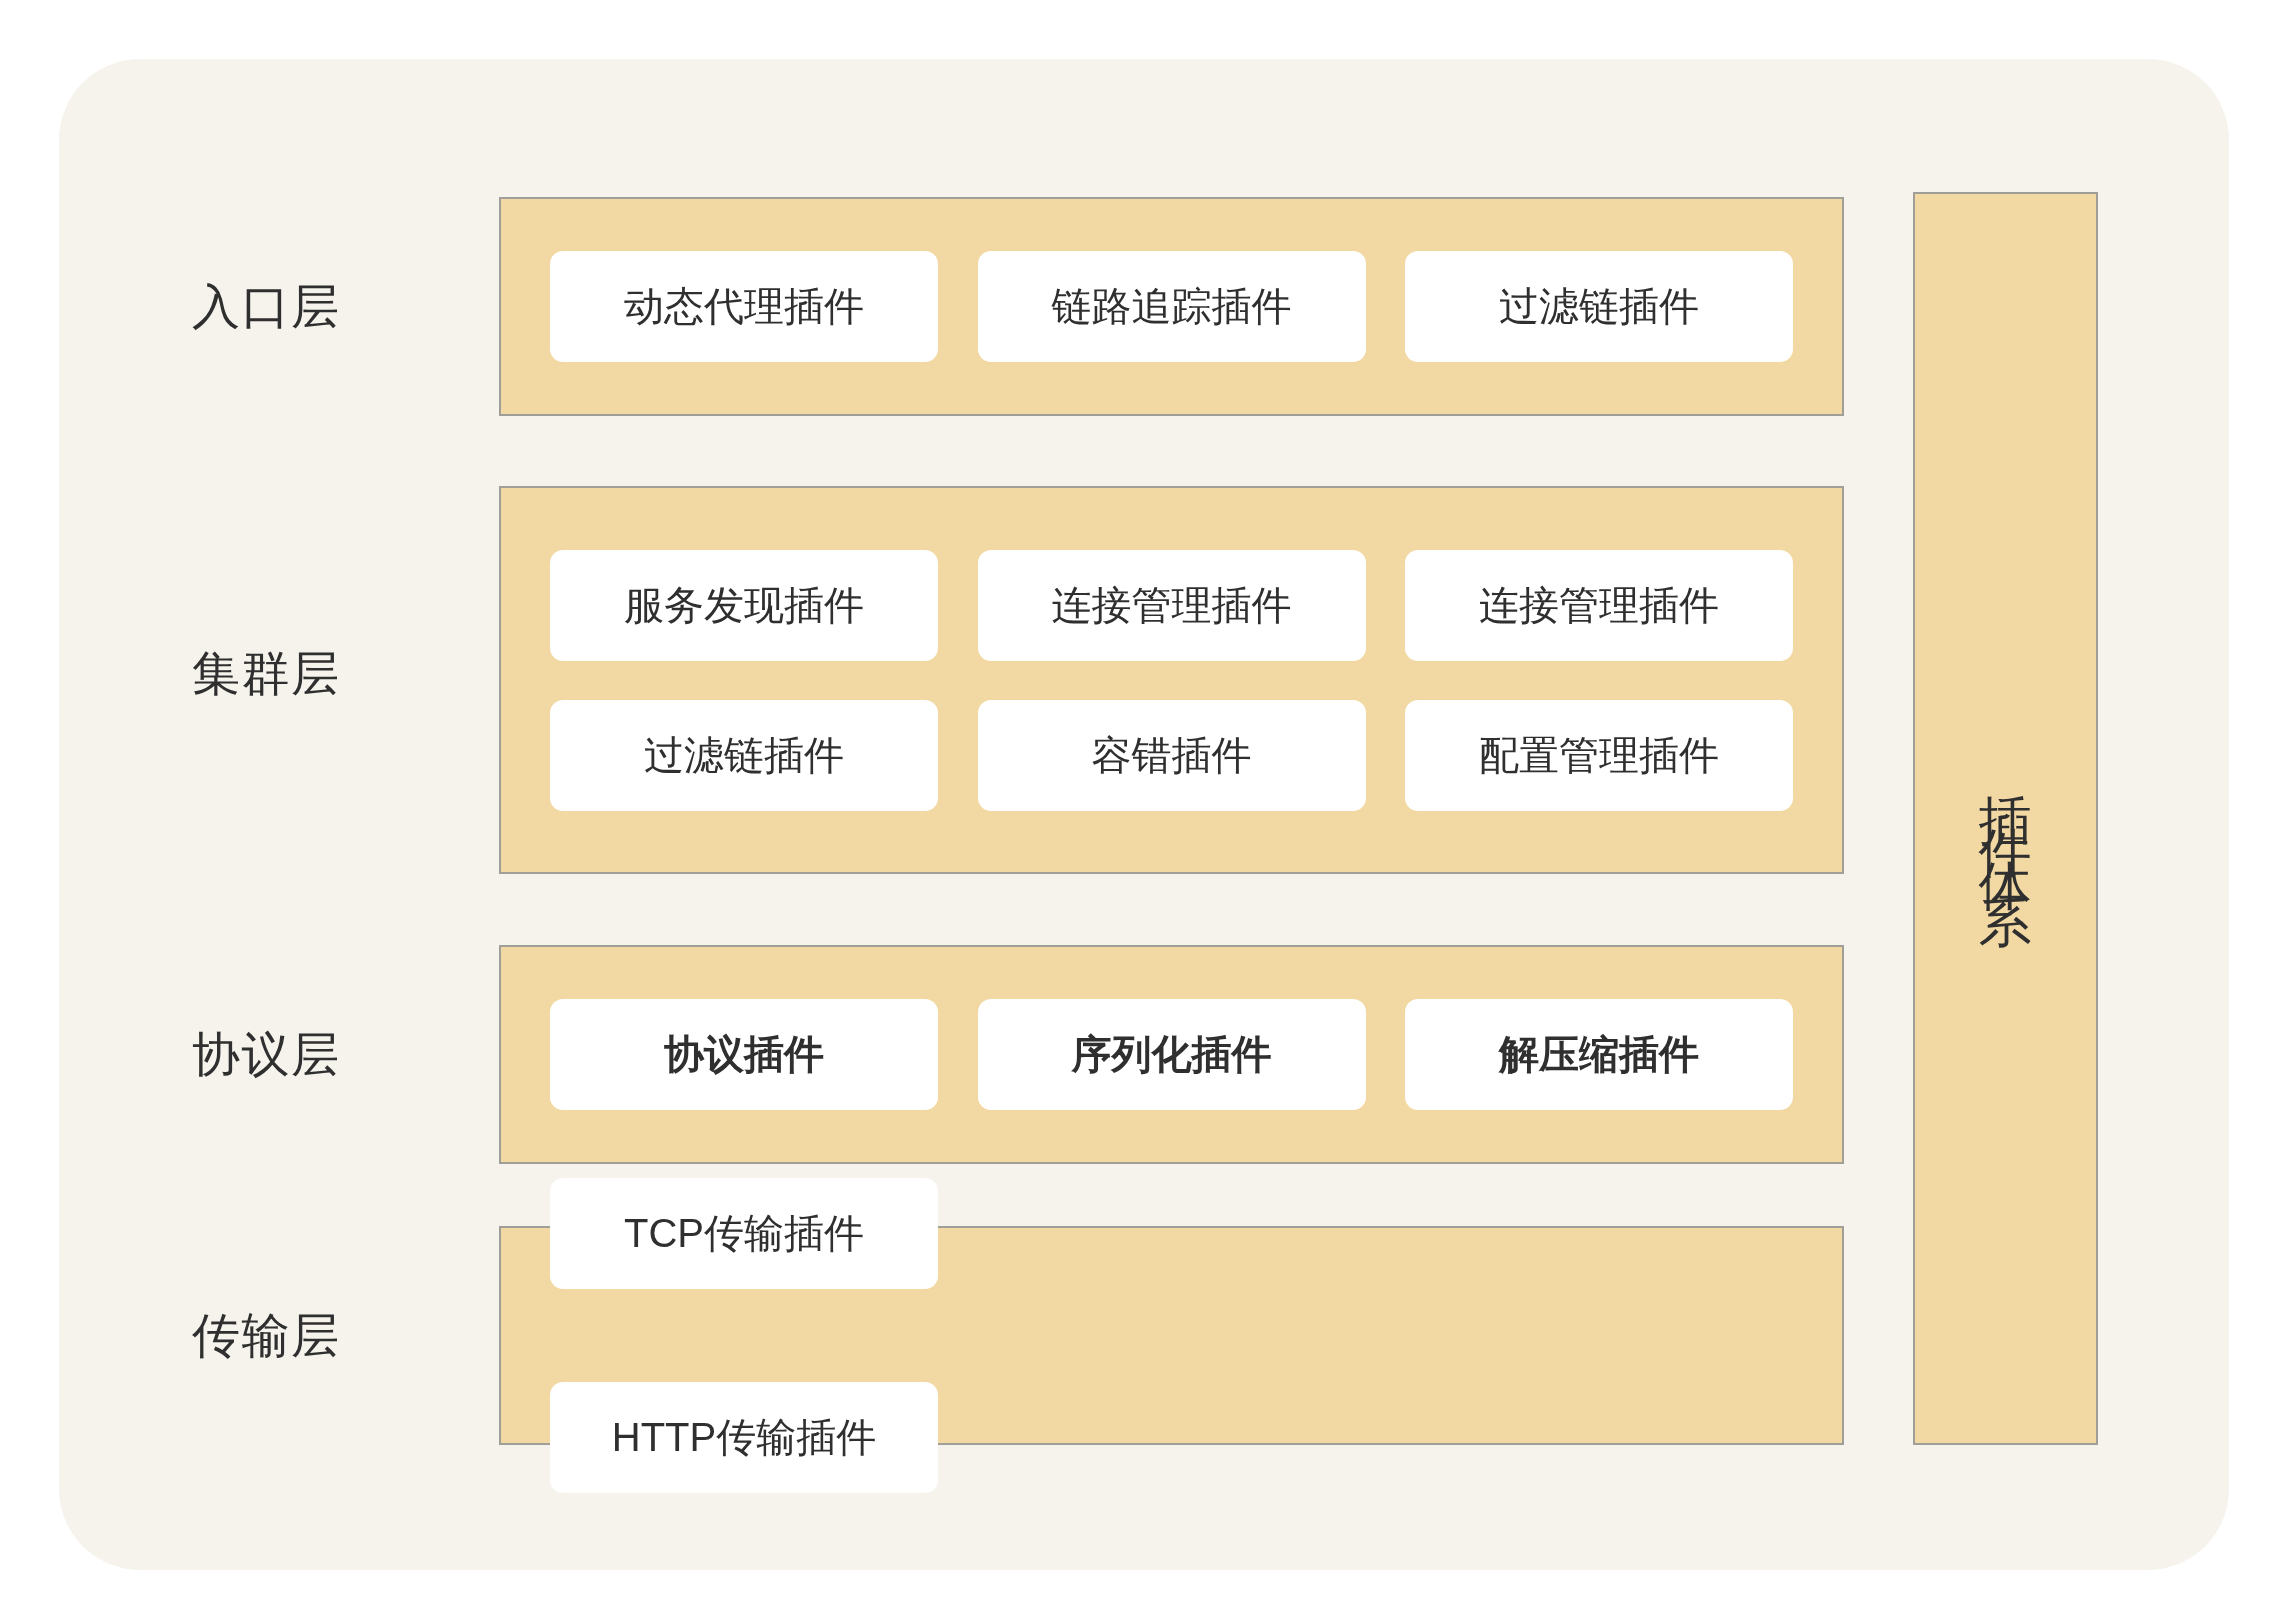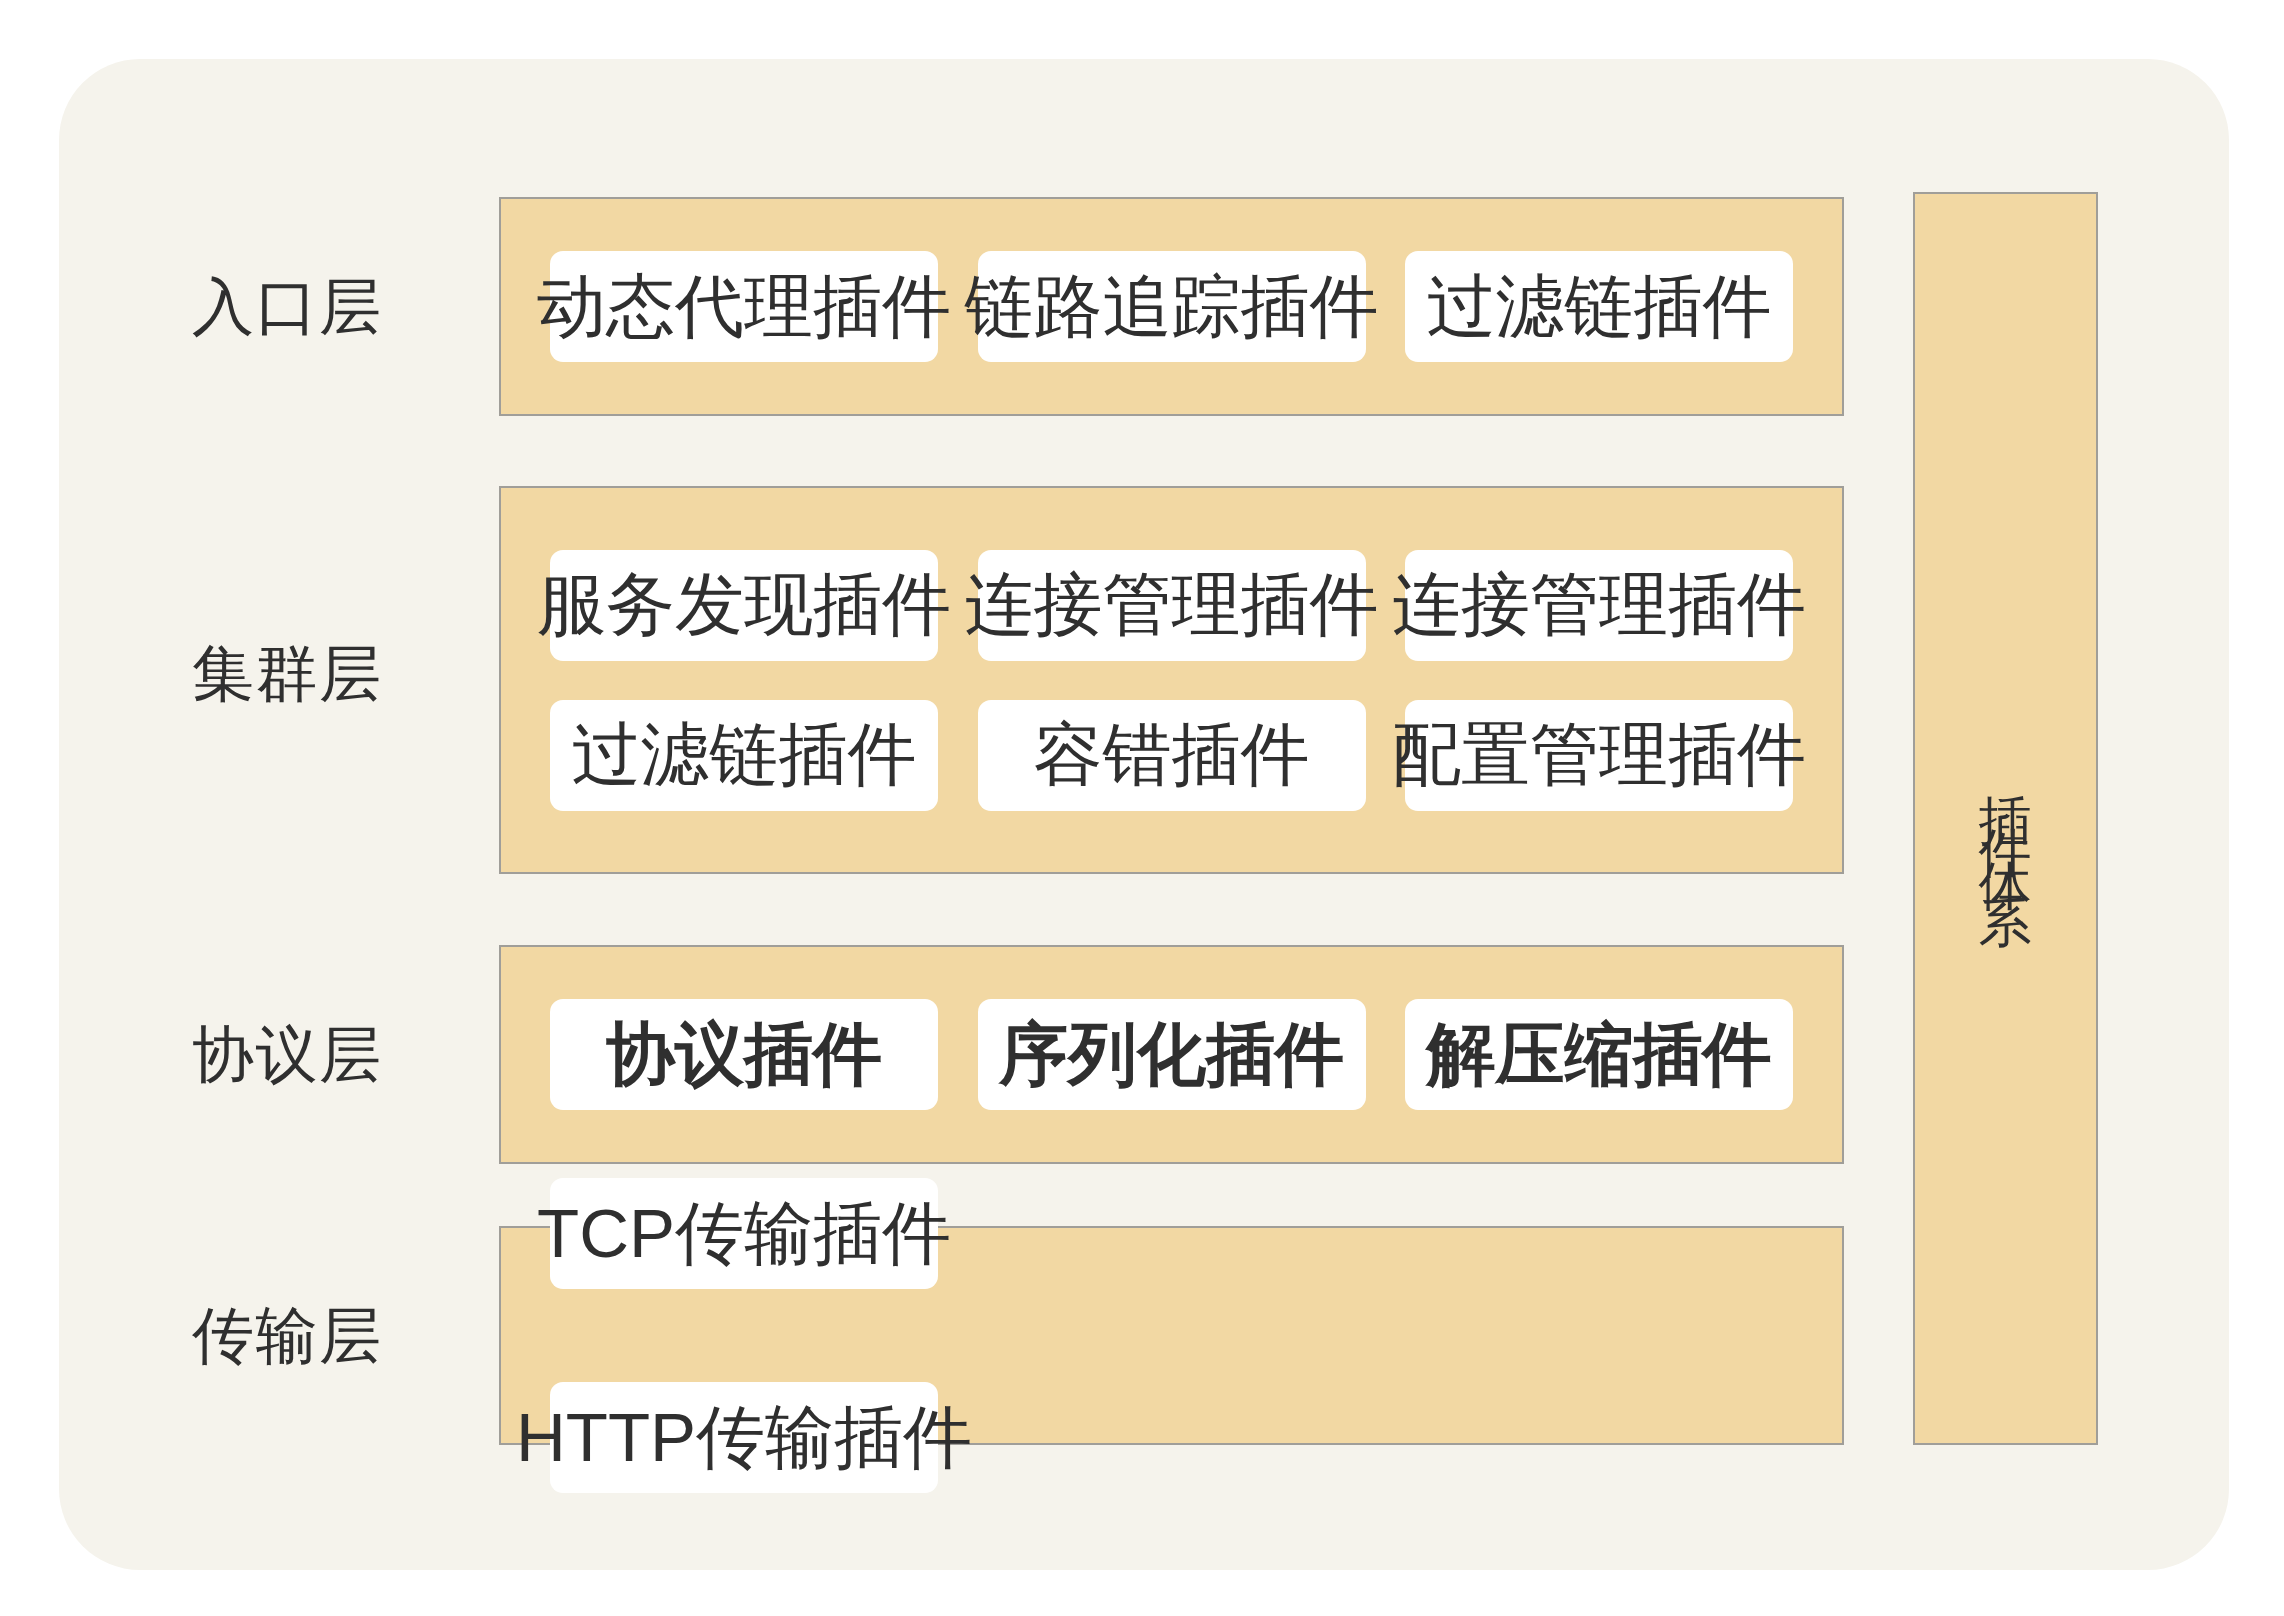--- a/index.html
+++ b/index.html
@@ -24,21 +24,21 @@
     background: #f5f3ec;
     border-radius: 81px;
   }
   .layer-label {
     position: absolute;
     left: 133px;
     width: 281px;
     display: flex;
     align-items: center;
     justify-content: flex-start;
-    font-size: 62px;
+    font-size: 48px;
     color: #2f2f2f;
     letter-spacing: 1.5px;
   }
   .band {
     position: absolute;
     left: 440px;
     width: 1345px;
     background: #f2d8a3;
     border: 2.2px solid #a09e99;
     box-sizing: border-box;
@@ -57,21 +57,21 @@
     gap: 93px;
     flex-direction: column;
   }
   .plugin-box {
     width: 388px;
     height: 111px;
     background: #ffffff;
     display: flex;
     align-items: center;
     justify-content: center;
-    font-size: 69px;
+    font-size: 40px;
     color: #2f2f2f;
     white-space: nowrap;
     border-radius: 13px;
   }
   .side-bar {
     position: absolute;
     left: 1854px;
     top: 133px;
     width: 185px;
     height: 1253px;

